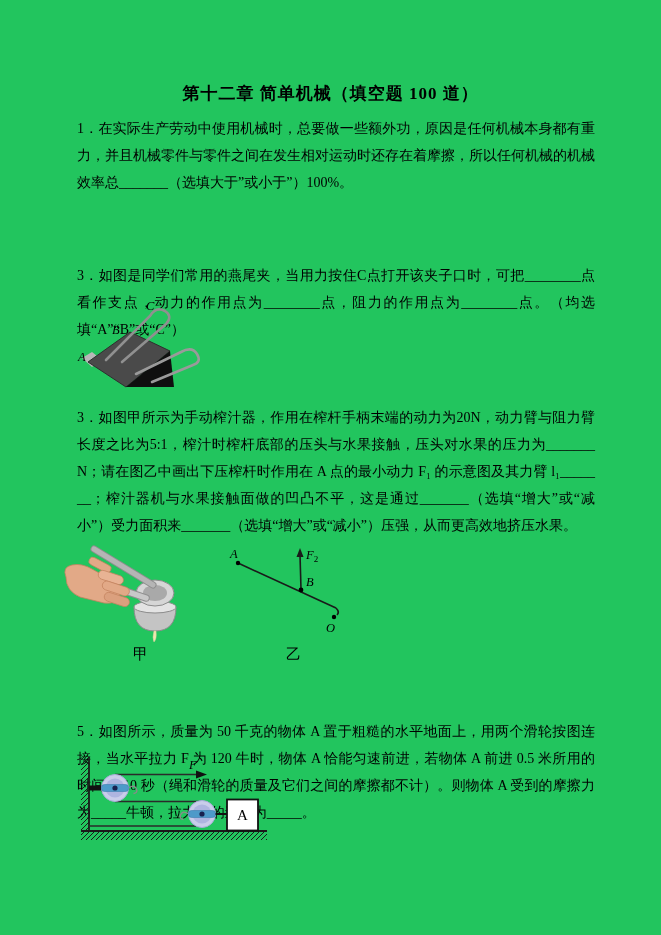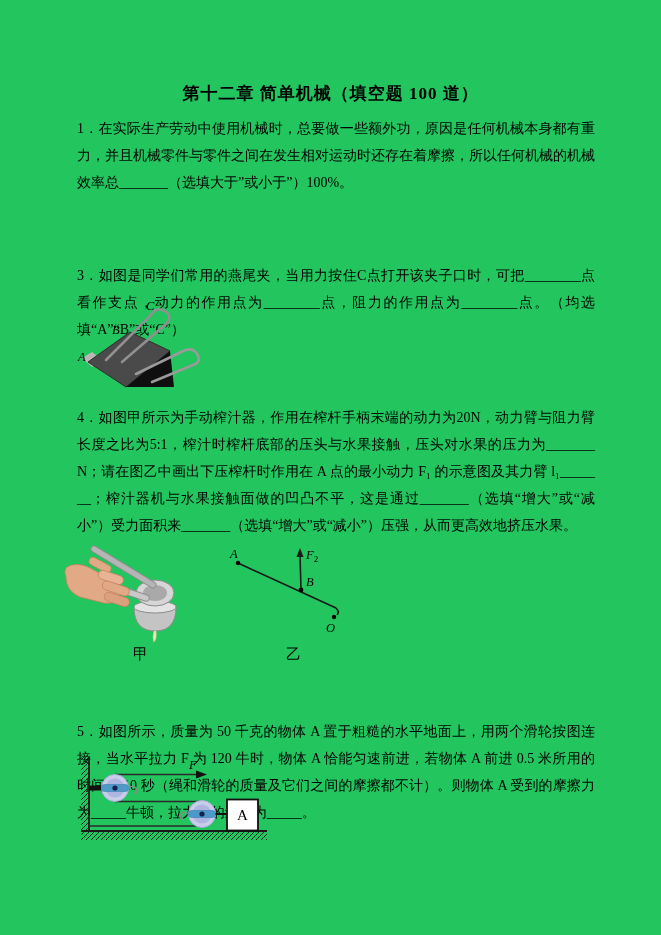--- a/index.html
+++ b/index.html
@@ -42,21 +42,21 @@
     <polygon points="16,64 26,58 36,66 26,73" fill="#b8b8b8"></polygon>
     <polygon points="22,68 64,38 104,57 60,93" fill="#4a4a4a" stroke="#2e2e2e" stroke-width="1"></polygon>
     <polygon points="104,57 60,93 108,93" fill="#0f0f0f"></polygon>
     <path d="M 40,66 L 84,22 Q 90,12 99,17 Q 107,22 100,30 L 56,68" fill="none" stroke="#909090" stroke-width="2.6" stroke-linecap="round"></path>
     <path d="M 70,80 L 115,58 Q 126,52 131,60 Q 136,68 127,71 L 86,88" fill="none" stroke="#9a9a9a" stroke-width="2.6" stroke-linecap="round"></path>
     <text class="flabel" x="12" y="67">A</text>
     <text class="flabel" x="46" y="40">B</text>
     <text class="flabel" x="80" y="16">C</text>
   </svg>
 
-  <p class="q" style="top:404px">4．如图甲所示为手动榨汁器，作用在榨杆手柄末端的动力为20N，动力臂与阻力臂长度之比为5:1，榨汁时榨杆底部的压头与水果接触，压头对水果的压力为_______N；请在图乙中画出下压榨杆时作用在 A 点的最小动力 F₁ 的示意图及其力臂 l₁_______；榨汁器机与水果接触面做的凹凸不平，这是通过_______（选填“增大”或“减小”）受力面积来_______（选填“增大”或“减小”）压强，从而更高效地挤压水果。</p>
+  <p class="q" style="top:404px">3．如图甲所示为手动榨汁器，作用在榨杆手柄末端的动力为20N，动力臂与阻力臂长度之比为5:1，榨汁时榨杆底部的压头与水果接触，压头对水果的压力为_______N；请在图乙中画出下压榨杆时作用在 A 点的最小动力 F₁ 的示意图及其力臂 l₁_______；榨汁器机与水果接触面做的凹凸不平，这是通过_______（选填“增大”或“减小”）受力面积来_______（选填“增大”或“减小”）压强，从而更高效地挤压水果。</p>
 
   <svg class="fig" style="left:58px; top:543px" width="150" height="103" viewBox="0 0 150 103">
 
     <path d="M 76,64 Q 76,88 97,88 Q 118,88 118,64 Z" fill="#c4c4c4" stroke="#8c8c8c" stroke-width="1"></path>
     <ellipse cx="97" cy="64" rx="21" ry="6" fill="#e3e3e3" stroke="#8c8c8c" stroke-width="1"></ellipse>
 
     <ellipse cx="97" cy="50" rx="19" ry="13" fill="#d6d6d6" stroke="#8c8c8c" stroke-width="1"></ellipse>
     <ellipse cx="97" cy="50" rx="12" ry="8" fill="#a9a9a9"></ellipse>
 
     <path d="M 96,88 q -2,7 0,11 q 3,-3 2,-11 Z" fill="#efe6b0" stroke="#d8cf9a" stroke-width="0.5"></path>

